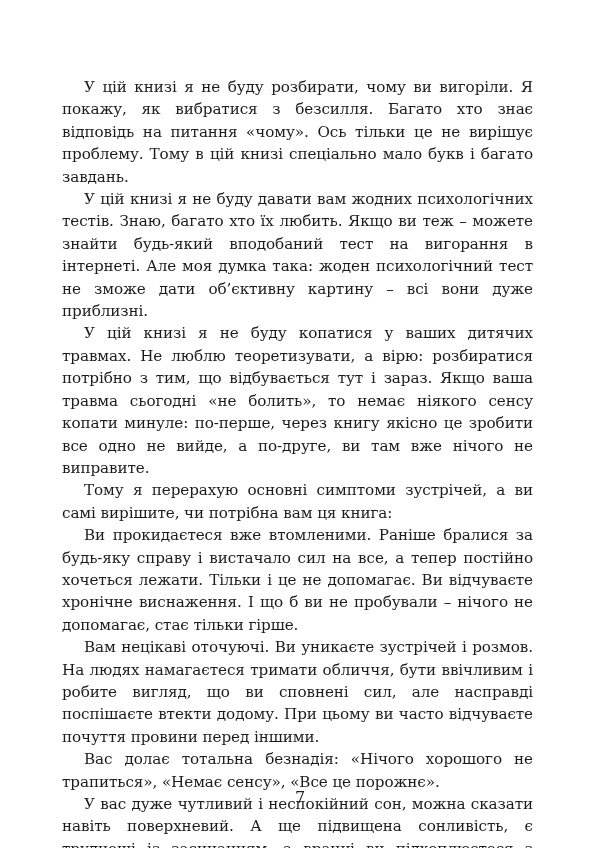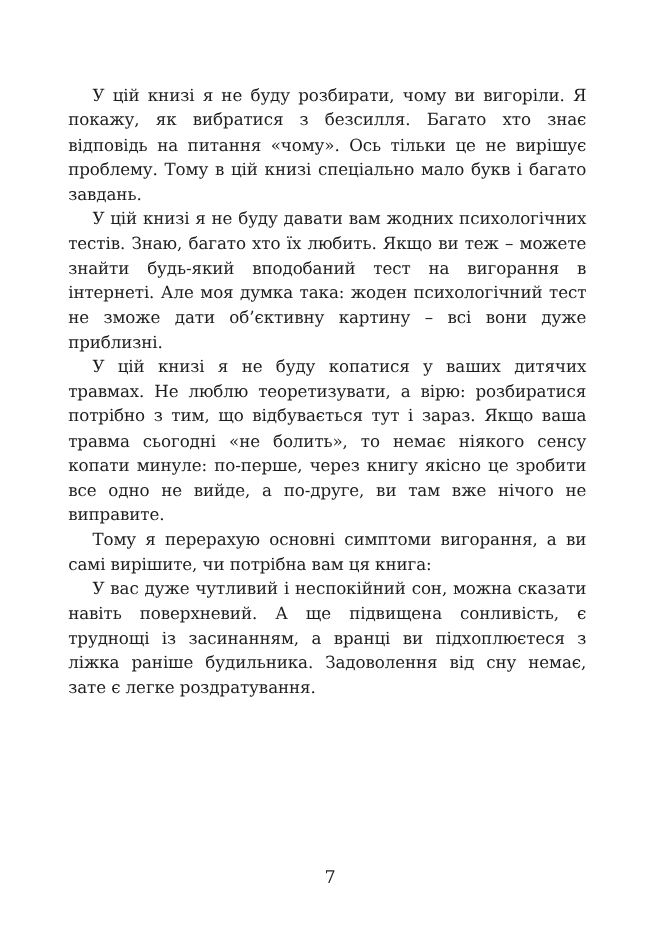--- a/index.html
+++ b/index.html
@@ -49,17 +49,20 @@
     }
   </style>
 </head>
 <body>
 
 <div class="page">
   <div class="text-block">
     <p>У цій книзі я не буду розбирати, чому ви вигоріли. Я покажу, як вибратися з безсилля. Багато хто знає відповідь на питання «чому». Ось тільки це не вирішує проблему. Тому в цій книзі спеціально мало букв і багато завдань.</p>
     <p>У цій книзі я не буду давати вам жодних психологічних тестів. Знаю, багато хто їх любить. Якщо ви теж – можете знайти будь-який вподобаний тест на вигорання в інтернеті. Але моя думка така: жоден психологічний тест не зможе дати об’єктивну картину – всі вони дуже приблизні.</p>
     <p>У цій книзі я не буду копатися у ваших дитячих травмах. Не люблю теоретизувати, а вірю: розбиратися потрібно з тим, що відбувається тут і зараз. Якщо ваша травма сьогодні «не болить», то немає ніякого сенсу копати минуле: по-перше, через книгу якісно це зробити все одно не вийде, а по-друге, ви там вже нічого не виправите.</p>
-    <p>Тому я перерахую основні симптоми вигорання, а ви самі вирішите, чи потрібна вам ця книга:</p>
+    <p>Тому я перерахую основні симптоми зустрічей, а ви самі вирішите, чи потрібна вам ця книга:</p>
+    <p>Ви прокидаєтеся вже втомленими. Раніше бралися за будь-яку справу і вистачало сил на все, а тепер постійно хочеться лежати. Тільки і це не допомагає. Ви відчуваєте хронічне виснаження. І що б ви не пробували – нічого не допомагає, стає тільки гірше.</p>
+    <p>Вам нецікаві оточуючі. Ви уникаєте зустрічей і розмов. На людях намагаєтеся тримати обличчя, бути ввічливим і робите вигляд, що ви сповнені сил, але насправді поспішаєте втекти додому. При цьому ви часто відчуваєте почуття провини перед іншими.</p>
+    <p>Вас долає тотальна безнадія: «Нічого хорошого не трапиться», «Немає сенсу», «Все це порожнє».</p>
     <p>У вас дуже чутливий і неспокійний сон, можна сказати навіть поверхневий. А ще підвищена сонливість, є труднощі із засинанням, а вранці ви підхоплюєтеся з ліжка раніше будильника. Задоволення від сну немає, зате є легке роздратування.</p>
   </div>
   <div class="page-number">7</div>
 </div>
 
 </body></html>

